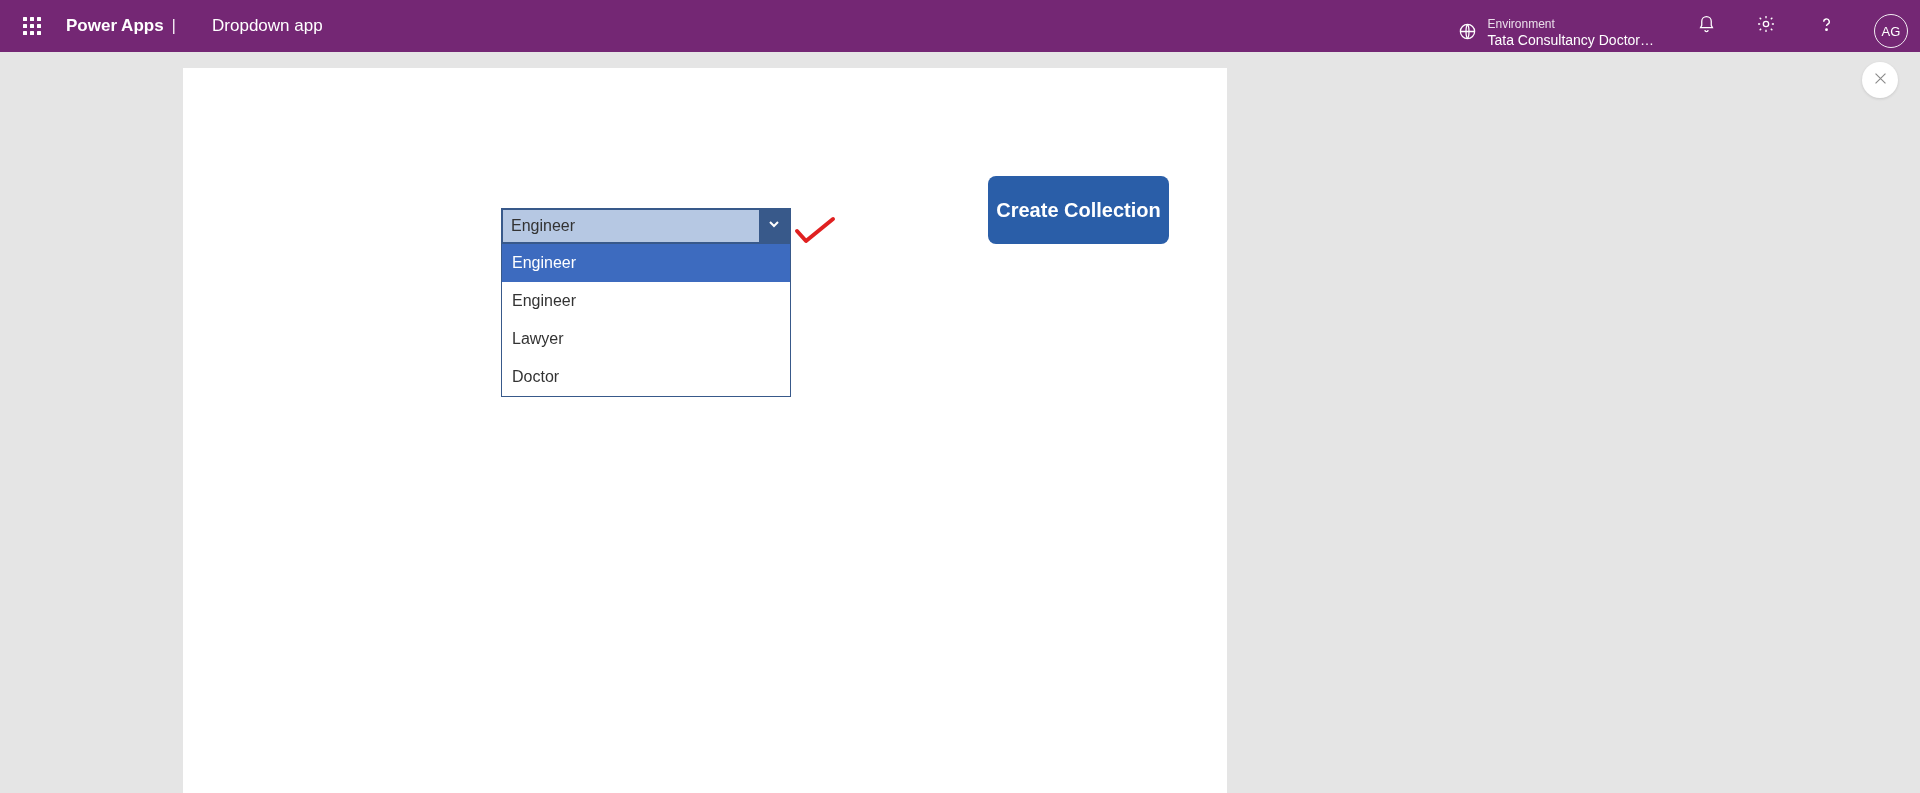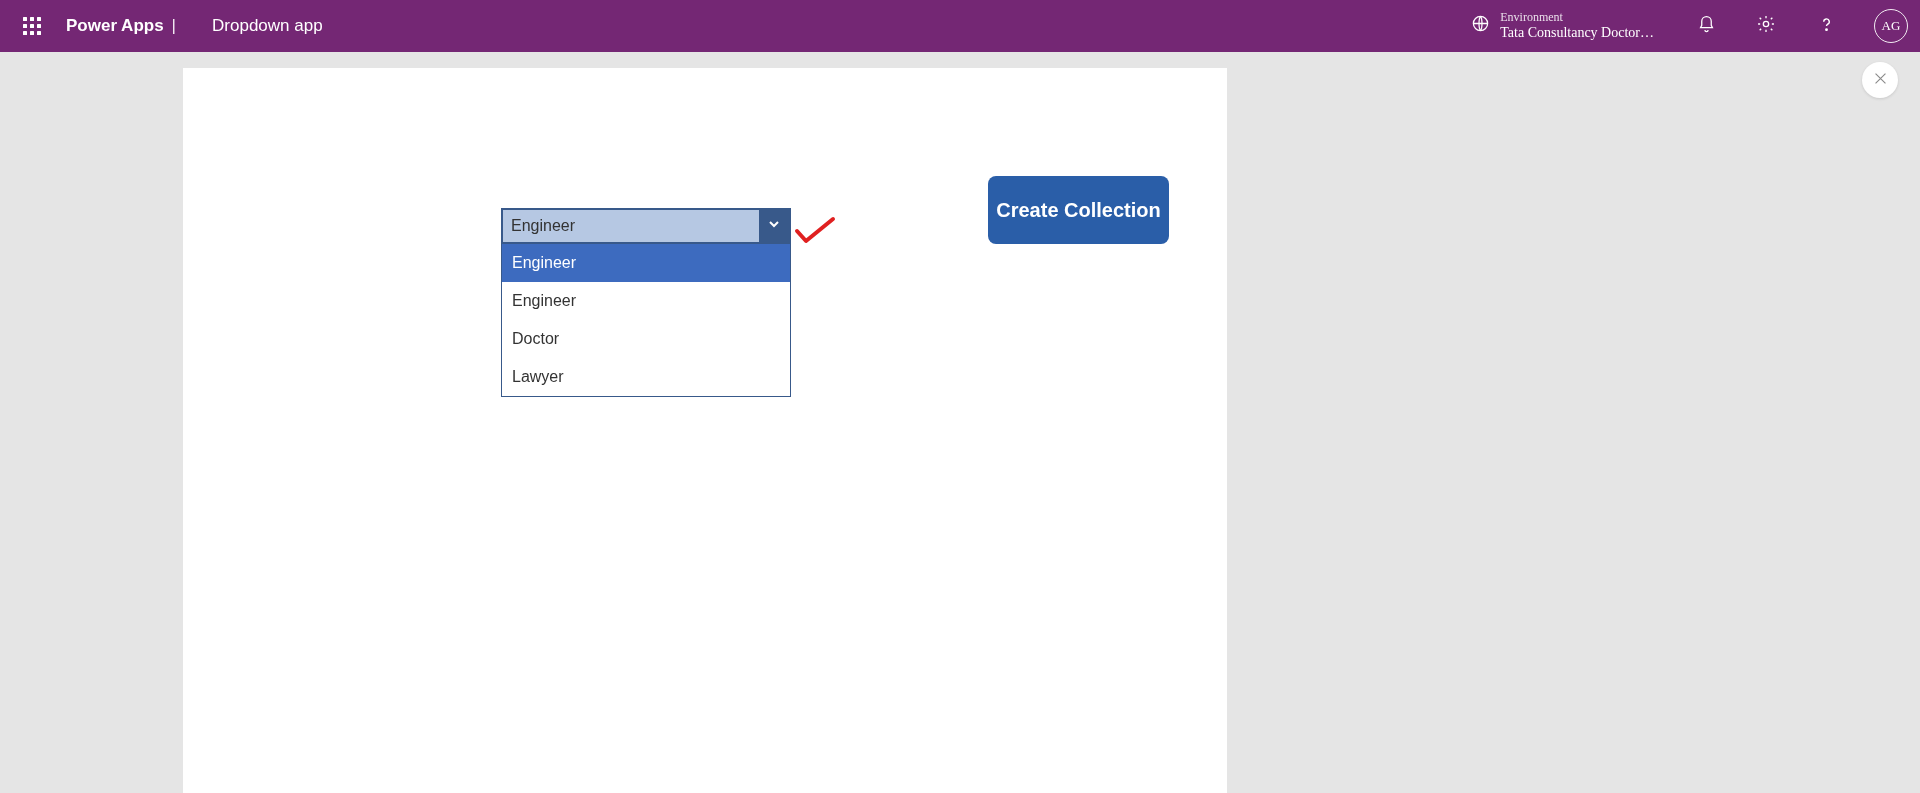--- a/index.html
+++ b/index.html
@@ -56,23 +56,22 @@
       font-weight: 400;
       color: rgba(255,255,255,0.9);
     }
     .header-title .appname {
       font-weight: 400;
       margin-left: 28px;
     }
     .header-right {
       margin-left: auto;
       display: flex;
-      align-items: center;
+      align-items: flex-end;
       gap: 16px;
-      font-family: Liberation Serif, serif;
     }
     .env-block {
       display: flex;
       align-items: center;
       gap: 10px;
       margin-right: 14px;
       cursor: pointer;
     }
     .env-texts {
       display: flex;
@@ -289,22 +288,22 @@
           <span>
             <svg width="16" height="16" viewBox="0 0 24 24" fill="none" stroke="#fff" stroke-width="3">
               <path d="M6 9l6 6 6-6"></path>
             </svg>
           </span>
         </span>
       </div>
       <div class="dropdown-list">
         <div class="dropdown-option highlighted">Engineer</div>
         <div class="dropdown-option">Engineer</div>
+        <div class="dropdown-option">Lawyer</div>
         <div class="dropdown-option">Doctor</div>
-        <div class="dropdown-option">Lawyer</div>
       </div>
     </div>
 
     <svg class="annotation-check" width="44" height="34" viewBox="0 0 44 34">
       <path d="M4 16 L13 26 L40 4" fill="none" stroke="#e02020" stroke-width="4" stroke-linecap="round" stroke-linejoin="round"></path>
     </svg>
 
     <button class="create-btn">
       <span>Create Collection</span>
     </button>

